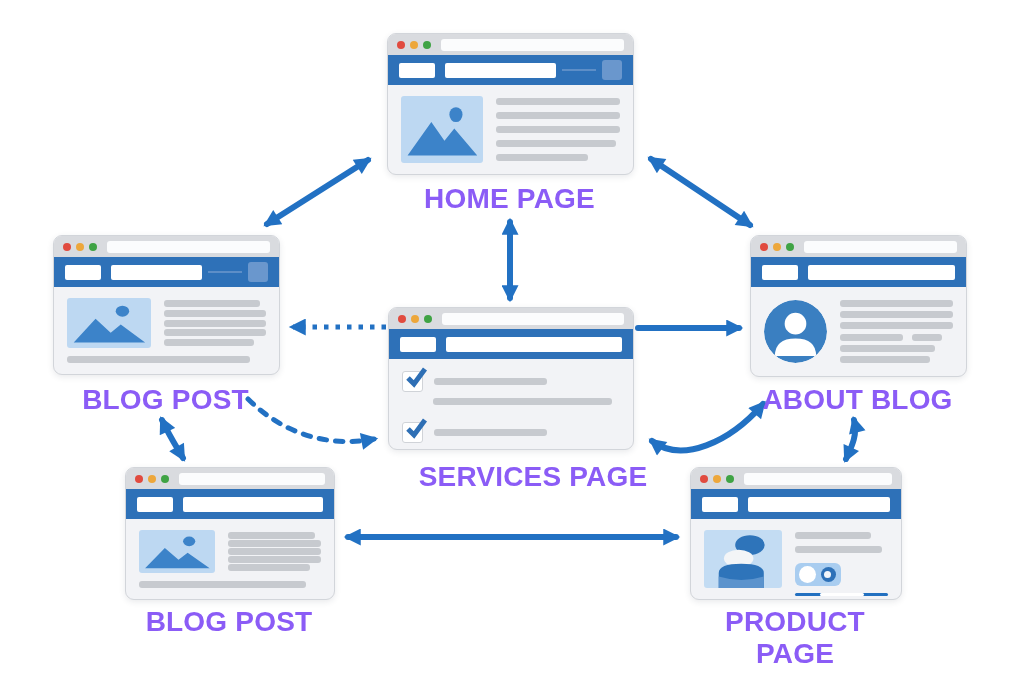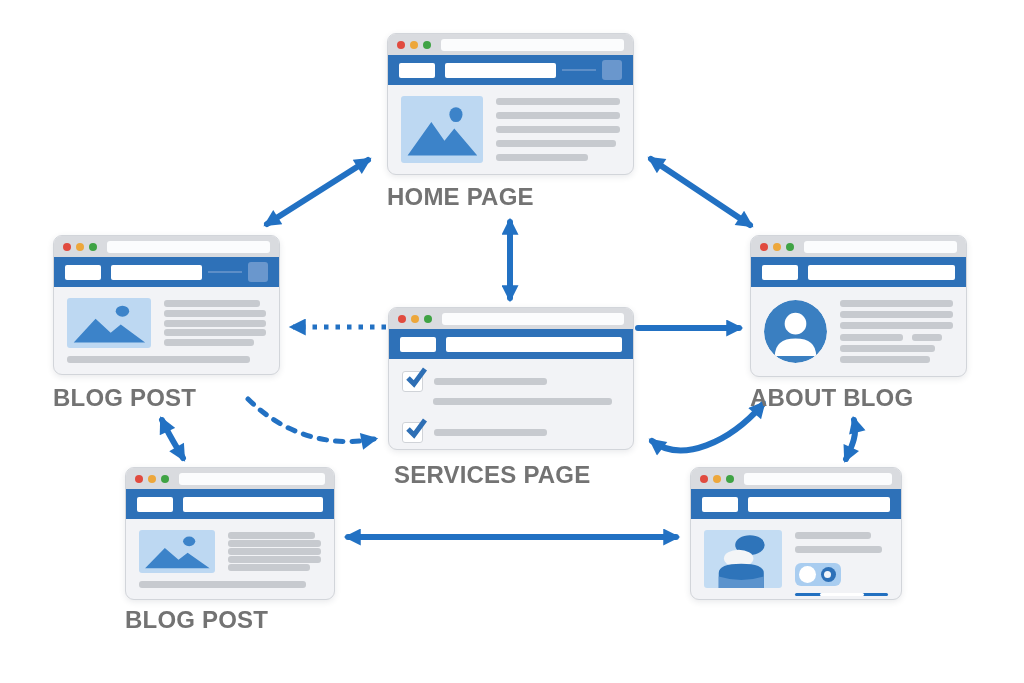--- a/index.html
+++ b/index.html
@@ -48,21 +48,21 @@
   
   .pcol{flex:1;display:flex;flex-direction:column;gap:7px;min-width:0;padding-top:2px;}
   .toggle{width:46px;height:23px;background:#a9cdf0;border-radius:6px;position:relative;margin-top:3px;flex:0 0 auto;}
   .knob-white{position:absolute;left:4px;top:3px;width:17px;height:17px;border-radius:50%;background:#ffffff;}
   .knob-blue{position:absolute;right:5px;top:4px;width:15px;height:15px;border-radius:50%;background:#2e71b8;}
   .knob-blue:after{content:"";position:absolute;left:3px;top:4px;width:7px;height:7px;border-radius:50%;background:#f3f6fa;}
   .cta{height:25px;background:#2270c0;border-radius:6px;margin-top:auto;display:flex;align-items:center;justify-content:center;}
   .cta .dash{width:44px;height:3px;background:#ffffff;border-radius:2px;}
 
   
-  .node-label{position:absolute;text-align:left;font-weight:700;font-size:24px;color:#737373;letter-spacing:.2px;}
+  .node-label{position:absolute;text-align:center;font-weight:700;font-size:28px;color:#8b5cf6;letter-spacing:.2px;}
 </style>
 </head>
 <body>
 
 <div class="canvas">
 
   <svg class="edges" viewBox="0 0 1024 683">
     <defs>
       <marker id="ah" viewBox="0 0 10 10" refX="7.5" refY="5" markerWidth="19" markerHeight="17" markerUnits="userSpaceOnUse" orient="auto-start-reverse">
         <path d="M0 0 L10 5 L0 10 Z" fill="#2271c3"></path>
@@ -175,21 +175,21 @@
                 <path d="M4 12 l6 6 L21 3" stroke="#2e6fb5" stroke-width="5" fill="none"></path>
               </svg>
           </span>
           <span class="bar" style="width:52%;"></span>
         </div>
         <span class="bar check-long" style="width:82%;"></span>
       </div>
 
     </div>
   </div>
-  <div class="node-label" style="left:394px;top:461px;width:244px;">SERVICES PAGE</div>
+  <div class="node-label" style="left:411px;top:461px;width:244px;">SERVICES PAGE</div>
 
   <div class="window" style="left:750px;top:235px;width:215px;height:140px;">
     <div class="chrome">
       <span class="dot red"></span>
       <span class="dot yellow"></span>
       <span class="dot green"></span>
       <span class="addr"></span>
     </div>
     <div class="nav">
       <span class="logo"></span>
@@ -276,14 +276,15 @@
         <span class="toggle">
           <span class="knob-white"></span>
           <span class="knob-blue"></span>
         </span>
         <span class="cta">
           <span class="dash"></span>
         </span>
       </div>
     </div>
   </div>
+  <div class="node-label" style="left:690px;top:606px;width:210px;">PRODUCT PAGE</div>
 
 </div>
 
 </body></html>

